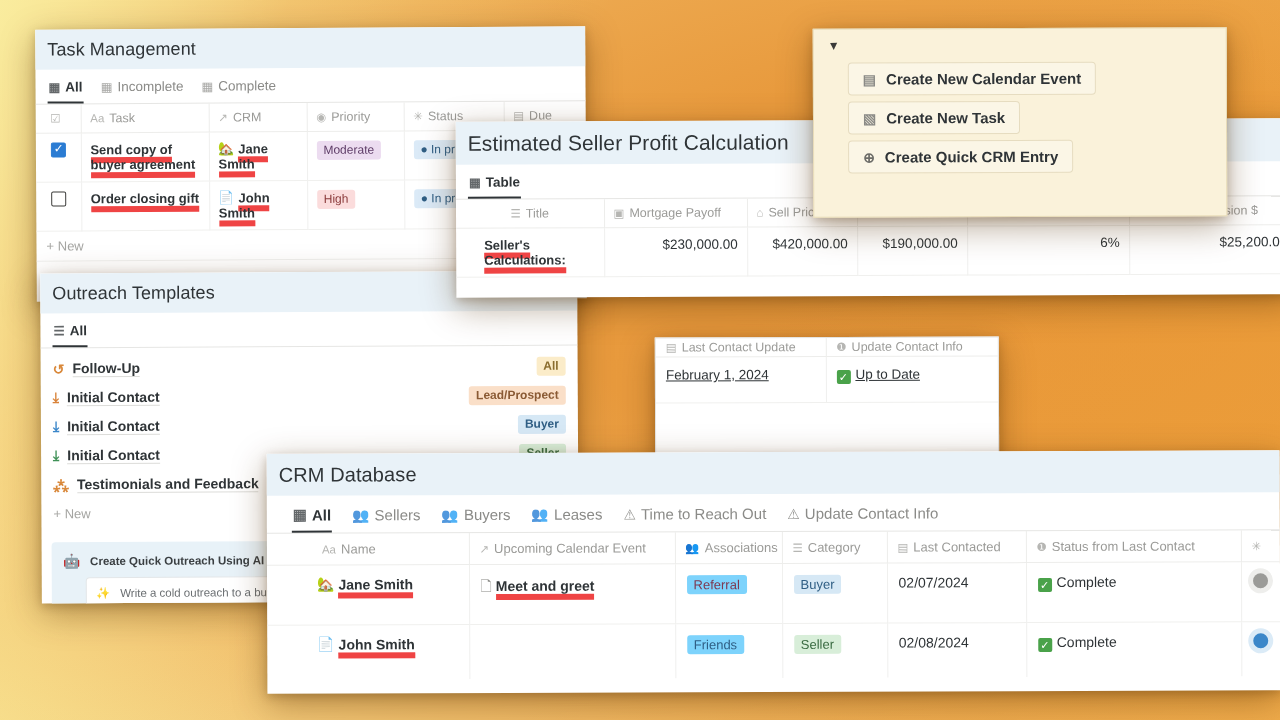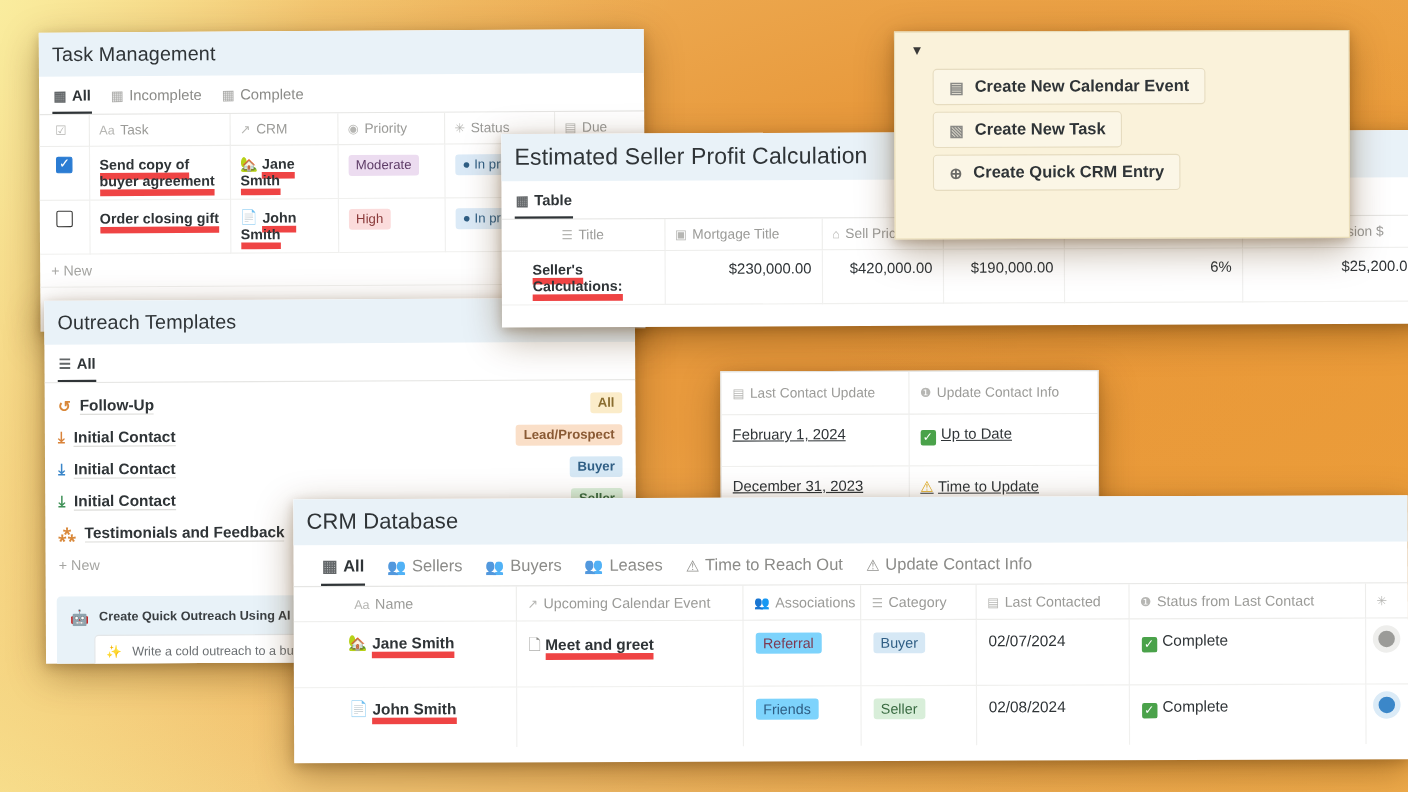--- a/index.html
+++ b/index.html
@@ -89,21 +89,21 @@
   #seller{ left:456px; top:120px; width:840px; height:176px; transform:rotate(-0.25deg); }
 
   
   #quick{ left:813px; top:28px; width:414px; height:189px; background:#faf2da; border:1px solid #e8dcb8; transform:rotate(-0.2deg); }
   .qtitle{ display:flex; align-items:center; gap:11px; padding:9px 14px 4px 14px; font-size:22px; color:#2f3437; }
   .qtri{ font-size:12px; color:#3a3a38; }
   .qbtn{ margin:6px 0 0 34px; background:#fbf6e6; border:1px solid #e6dcc0; border-radius:4px; padding:7px 14px; display:inline-flex; align-items:center; gap:10px; font-size:15px; font-weight:700; color:#2f3437; }
 
   
   #lastc{ left:655px; top:337px; width:344px; height:139px; border:1px solid #e3e3e1; transform:rotate(-0.2deg); }
-  #lastc th{ padding:12px 10px; }
+  #lastc th{ padding:2px 10px; }
   #lastc td{ padding:10px 10px 18px 10px; font-size:13.5px;text-decoration:underline; }
 
   
   #crm{ left:267px; top:452px; width:1013px; height:240px; transform:rotate(-0.2deg); }
   #crm td{ padding:11px 11px 24px 11px; font-size:14px; }
   #crm th{ padding:8px 10px; font-size:13px; }
   .dot{ width:15px; height:15px; border-radius:50%; display:inline-block; }
   .dot-g{ background:#9b9b98; box-shadow:0 0 0 5px #eeeeec; }
   .dot-b{ background:#3b87c9; box-shadow:0 0 0 5px #dbebf7; }
   .grn{ display:inline-block; width:14px; height:14px; background:#4aa24a; border-radius:2px; color:#fff; font-size:11px; line-height:14px; text-align:center; vertical-align:-2px; margin-right:5px;}
@@ -231,21 +231,21 @@
         <col style="width:148px">
         <col style="width:143px">
         <col style="width:110px">
         <col style="width:110px">
         <col style="width:162px">
         <col style="width:167px">
       </colgroup>
     <tbody>
         <tr>
       <th style="text-align:center"><span class="hdr-ic">☰</span><span>Title</span></th>
-      <th><span class="hdr-ic">▣</span><span>Mortgage Title</span></th>
+      <th><span class="hdr-ic">▣</span><span>Mortgage Payoff</span></th>
       <th><span class="hdr-ic">⌂</span><span>Sell Price</span></th>
       <th><span class="hdr-ic">Σ</span><span>Gross Profit</span></th>
       <th><span class="hdr-ic">≡</span><span>Paid Commission %</span></th>
       <th style="border-right:none"><span class="hdr-ic">≡</span><span>Paid Commission $</span></th>
     </tr>
     <tr>
       <td style="padding-left:28px"><span class="b lnk">Seller's Calculations:</span></td>
       <td class="num">$230,000.00</td>
       <td class="num">$420,000.00</td>
       <td class="num">$190,000.00</td>
@@ -281,24 +281,20 @@
         <col style="width:174px">
       </colgroup>
     <tbody>
         <tr>
       <th><span class="hdr-ic">▤</span><span>Last Contact Update</span></th>
       <th style="border-right:none"><span class="hdr-ic">❶</span><span>Update Contact Info</span></th>
     </tr>
     <tr>
       <td>February 1, 2024</td>
       <td style="border-right:none"><span class="grn">✓</span><span>Up to Date</span></td>
-    </tr>
-    <tr>
-      <td style="border-bottom:none">December 31, 2023</td>
-      <td style="border-right:none;border-bottom:none"><span class="warn">⚠</span><span>Time to Update Contact</span></td>
     </tr>
   </tbody>
     </table>
 </div>
 
 <div class="panel" id="crm">
   <div class="ptitle sz20">CRM Database</div>
   <div class="tabs" style="font-size:15px;gap:19px;padding-left:25px">
     <div class="tab active">
         <span class="ic" style="font-size:15px">▦</span>

